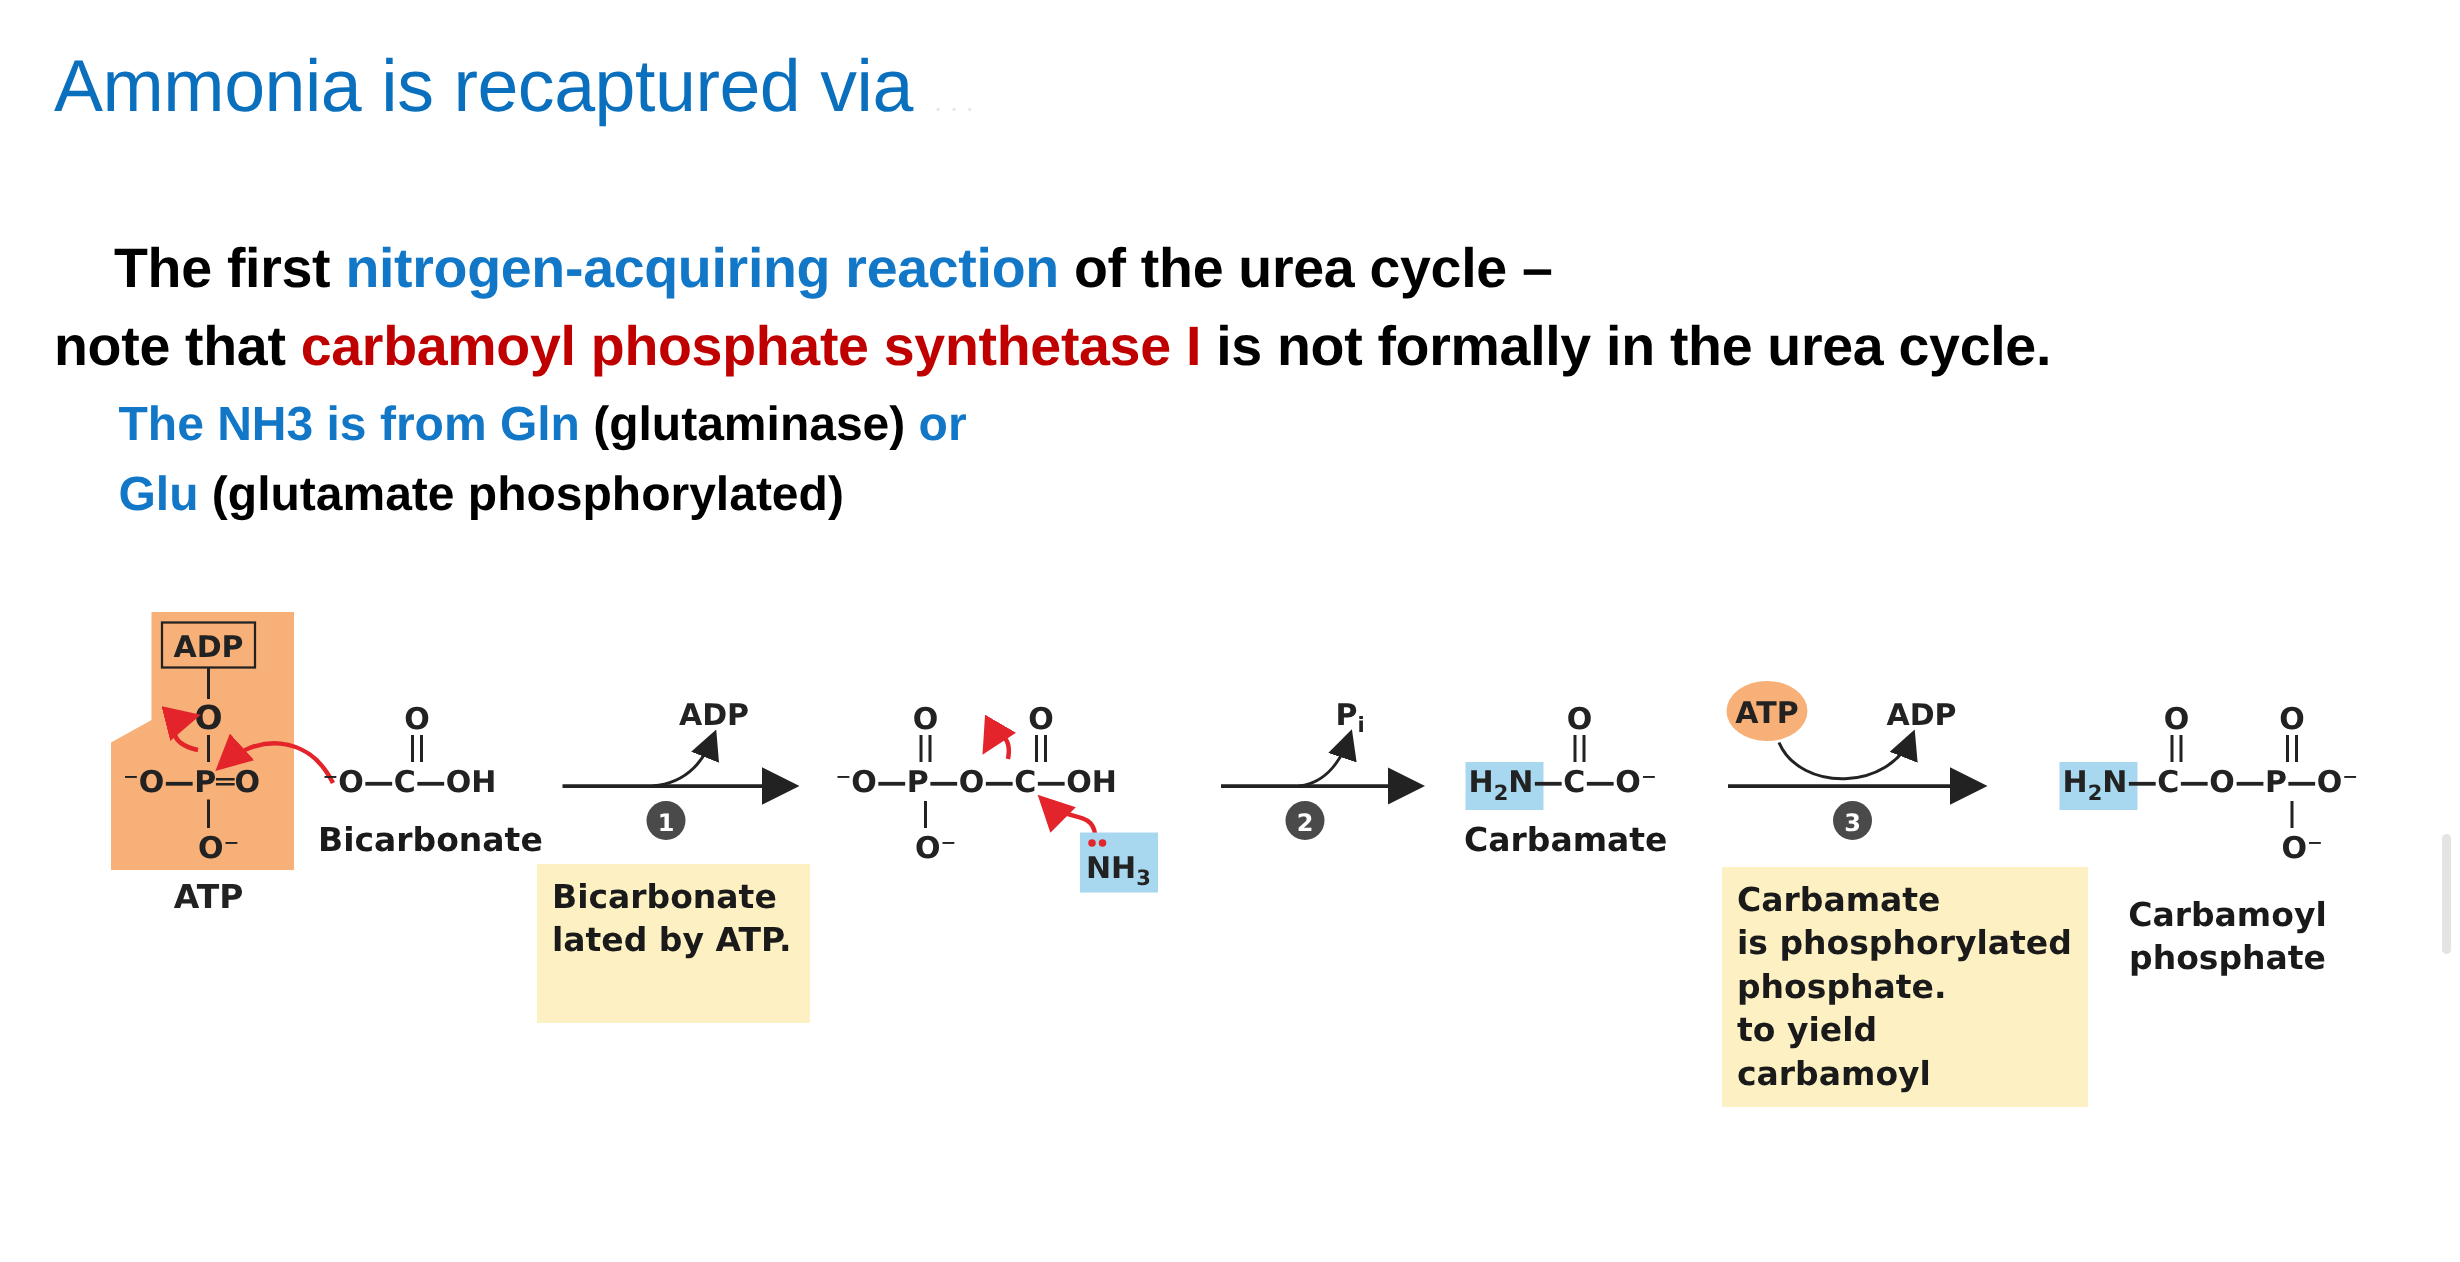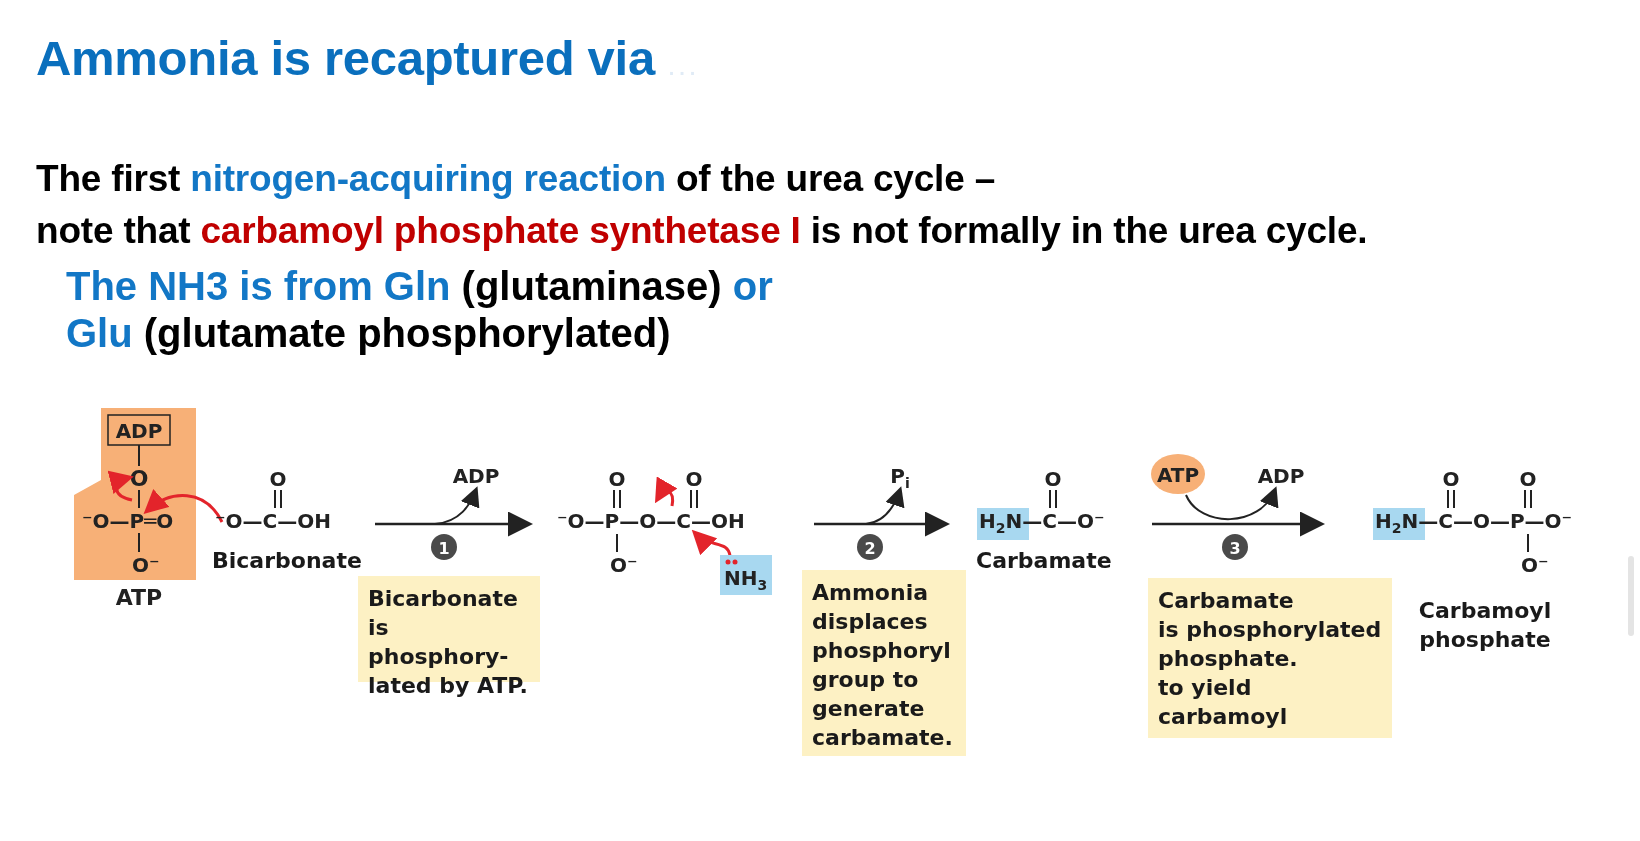--- a/index.html
+++ b/index.html
@@ -1,22 +1,22 @@
 <!DOCTYPE html>
 <html><head>
 <meta charset="utf-8">
 <style>
   html, body { margin:0; padding:0; background:#ffffff; }
   body { width:1640px; height:841px; position:relative; overflow:hidden; font-family:"Liberation Sans", sans-serif; }
-  .title { position:absolute; left:36px; top:30px; font-size:49px; font-weight:bold; color:#0a6fbd; letter-spacing:-0.3px; white-space:nowrap; }
+  .title { position:absolute; left:36px; top:30px; font-size:49px; font-weight:normal; color:#0a6fbd; letter-spacing:-0.3px; white-space:nowrap; }
   .title .faded { color:#a9c8e6; opacity:0.35; font-size:20px; margin-left:14px; }
   .line { position:absolute; left:36px; font-size:37px; font-weight:bold; color:#000; white-space:nowrap; letter-spacing:-0.2px; }
-  .l1 { top:158px; }
+  .l1 { top:158px;margin-left:40px; }
   .l2 { top:210px; }
-  .sub { position:absolute; left:66px; font-size:40px; font-weight:bold; color:#000; white-space:nowrap; }
+  .sub { position:absolute; left:79px; font-size:32px; font-weight:bold; color:#000; white-space:nowrap; }
   .s1 { top:264px; }
   .s2 { top:311px; }
   .blue { color:#1277c6; }
   .red { color:#c00000;text-align:center; }
   .fig { position:absolute; left:0; top:400px; width:1332px; height:420px; }
   .fig svg { position:absolute; left:0; top:0; }
   .fig text { font-family:"DejaVu Sans", sans-serif; font-weight:bold; fill:#222; }
   .caption { position:absolute; background:#fdf1c4; font-family:"DejaVu Sans", sans-serif; font-weight:bold; font-size:22px; line-height:29px; color:#1a1a1a; padding:8px 10px; box-sizing:border-box; }
   .label { position:absolute; font-family:"DejaVu Sans", sans-serif; font-weight:bold; font-size:22px; line-height:29px; color:#1a1a1a; text-align:center; white-space:nowrap; }
   .scrollbar { position:absolute; left:1628px; top:556px; width:6px; height:80px; background:#e4e4e4; border-radius:3px; }
@@ -121,35 +121,26 @@
     <line x1="1531" y1="90" x2="1531" y2="108" stroke="#222" stroke-width="2"></line>
     <text x="1375" y="128" font-size="20">H<tspan font-size="14" dy="5">2</tspan><tspan dy="-5">N—C—O—P—O⁻</tspan></text>
     <line x1="1528" y1="134" x2="1528" y2="152" stroke="#222" stroke-width="2"></line>
     <text x="1521" y="172" font-size="20">O⁻</text>
   </svg>
 
   <div class="label" style="left:212px; top:146px;">Bicarbonate</div>
 
   <div class="caption" style="left:358px; top:176px; width:182px; height:106px;">
     <div>Bicarbonate</div>
-    <div>is phosphory-</div>
     <div>lated by ATP.</div>
   </div>
 
   <div class="label" style="left:546px; top:202px; width:246px;">
   </div>
 
-  <div class="caption" style="left:802px; top:170px; width:164px; height:186px;">
-    <div>Ammonia</div>
-    <div>displaces</div>
-    <div>phosphoryl</div>
-    <div>group to</div>
-    <div>generate</div>
-    <div>carbamate.</div>
-  </div>
 
   <div class="label" style="left:976px; top:146px;">Carbamate</div>
 
   <div class="caption" style="left:1148px; top:178px; width:244px; height:160px;">
     <div>Carbamate</div>
     <div>is phosphorylated</div>
     <div>phosphate.</div>
     <div>to yield carbamoyl</div>
   </div>
 

